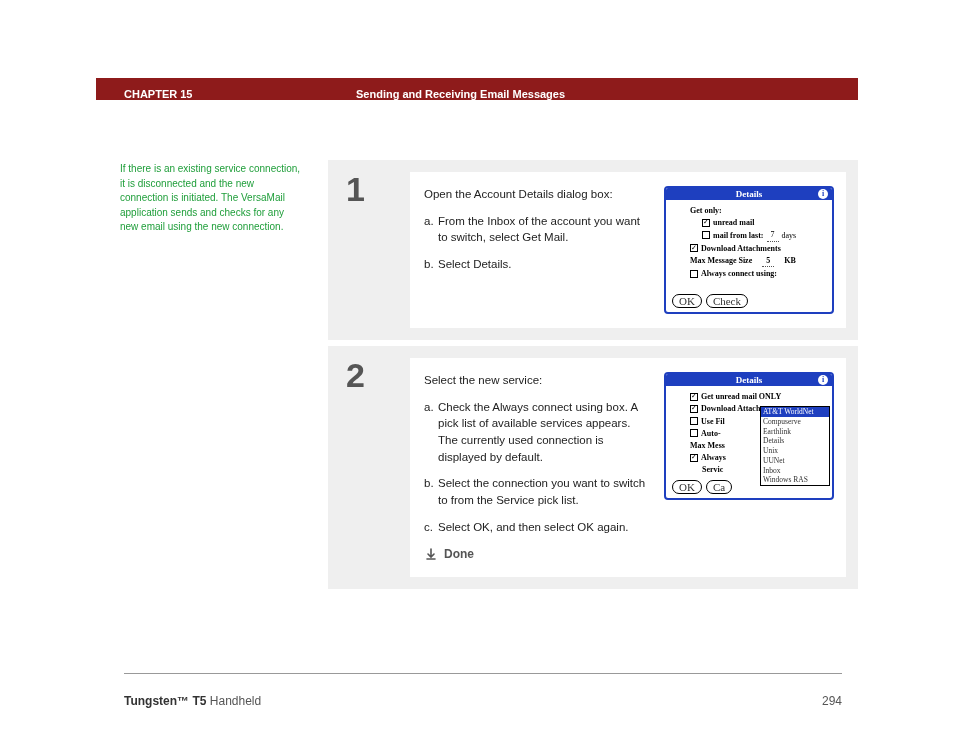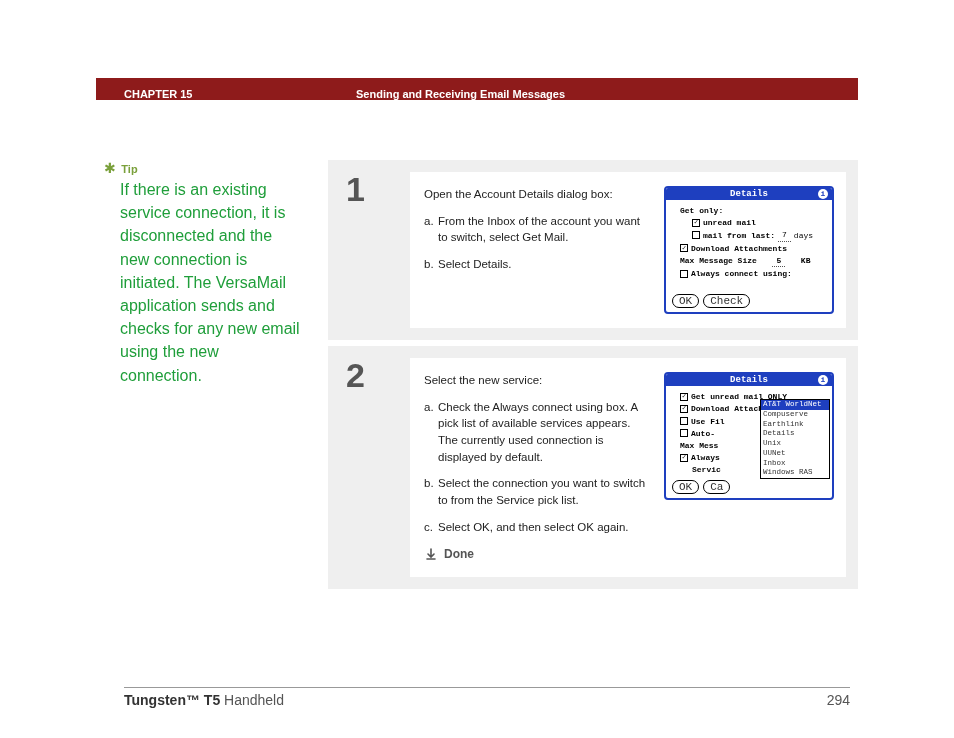--- a/index.html
+++ b/index.html
@@ -42,21 +42,21 @@
     display: inline-block;
     width: 14px;
   }
   .tip-label {
     color: #7aa03b;
     font-weight: bold;
     font-size: 11px;
   }
   .tip-text {
     color: #1f9e3a;
-    font-size: 16px;
+    font-size: 10px;
     line-height: 1.45;
     margin-left: 16px;
     margin-top: 2px;
   }
   .steps-col {
     flex: 1;
   }
   .step-block {
     background: #efefef;
     display: flex;
@@ -107,21 +107,21 @@
     display: inline-flex;
     align-items: center;
     justify-content: center;
   }
   
   .palm-dialog {
     width: 170px;
     flex-shrink: 0;
     border: 2px solid #1e3fbf;
     border-radius: 4px;
-    font-family: Liberation Mono, monospace;
+    font-family: Liberation Serif, serif;
     font-size: 8px;
     background: #fff;
     overflow: hidden;
     align-self: flex-start;
   }
   .palm-title {
     background: #1e3fbf;
     color: #fff;
     text-align: center;
     font-weight: bold;
@@ -140,21 +140,21 @@
     height: 10px;
     font-size: 8px;
     line-height: 10px;
     font-weight: bold;
   }
   .palm-body {
     padding: 4px 6px;
     color: #000;
     line-height: 1.4;
   }
-  .palm-body .row { display: flex; align-items: center; gap: 3px; margin: 1px 8px; white-space: nowrap;}
+  .palm-body .row { display: flex; align-items: center; gap: 3px; margin: 1px 18px; white-space: nowrap;}
   .palm-body .bold { font-weight: bold; }
   .chk {
     width: 8px; height: 8px; border: 1px solid #000; display: inline-flex;
     align-items: center; justify-content: center; font-size: 7px; line-height: 1;
     flex-shrink: 0;
   }
   .palm-days {
     border-bottom: 1px dotted #555;
     padding: 0 4px;
   }
@@ -172,45 +172,41 @@
     font-size: 7.5px;
     line-height: 1.3;
     width: 70px;
   }
   .dropdown .sel { background: #1e3fbf; color: #fff; padding: 0 2px;}
   .dropdown div { padding: 0 2px; white-space: nowrap; }
   .footer {
     position: absolute;
     bottom: 30px;
     left: 124px;
-    right: 104px;
+    right: 112px;
     border-top: 1px solid #999;
-    padding-top: 4px;
+    padding-top: 20px;
     display: flex;
     justify-content: space-between;
-    font-size: 14px;
+    font-size: 12px;
     color: #555;
   }
   .footer strong { color: #333; }
 </style>
 </head>
 <body>
 
 <div class="page">
   <div class="header-bar">
     <div class="chapter">CHAPTER 15</div>
     <div class="chapter-title">Sending and Receiving Email Messages</div>
   </div>
 
   <div class="content-row">
     <div class="tip-col">
-      <div>
-        <span class="tip-star">✱</span>
-        <span class="tip-label">Tip</span>
-      </div>
       <div class="tip-text">If there is an existing service connection, it is disconnected and the new connection is initiated. The VersaMail application sends and checks for any new email using the new connection.</div>
     </div>
 
     <div class="steps-col">
 
       <div class="step-block">
         <div class="step-num-box">
             <div class="step-num">1</div>
           </div>
         <div class="step-body">
@@ -298,21 +294,21 @@
               <div class="row">
                   <span class="chk">✓</span>
                   <span class="bold">Always</span>
                 </div>
               <div class="row bold" style="padding-left:12px;">Servic</div>
             </div>
             <div class="palm-btn-row">
               <span class="palm-btn">OK</span>
               <span class="palm-btn">Ca</span>
             </div>
-            <div class="dropdown" style="top:25px; right:2px;margin-left:8px;">
+            <div class="dropdown" style="top:32px; right:2px;margin-left:8px;">
               <div class="sel">AT&amp;T WorldNet</div>
               <div>Compuserve</div>
               <div>Earthlink</div>
               <div>Details</div>
               <div>Unix</div>
               <div>UUNet</div>
               <div>Inbox</div>
               <div>Windows RAS</div>
             </div>
           </div>

